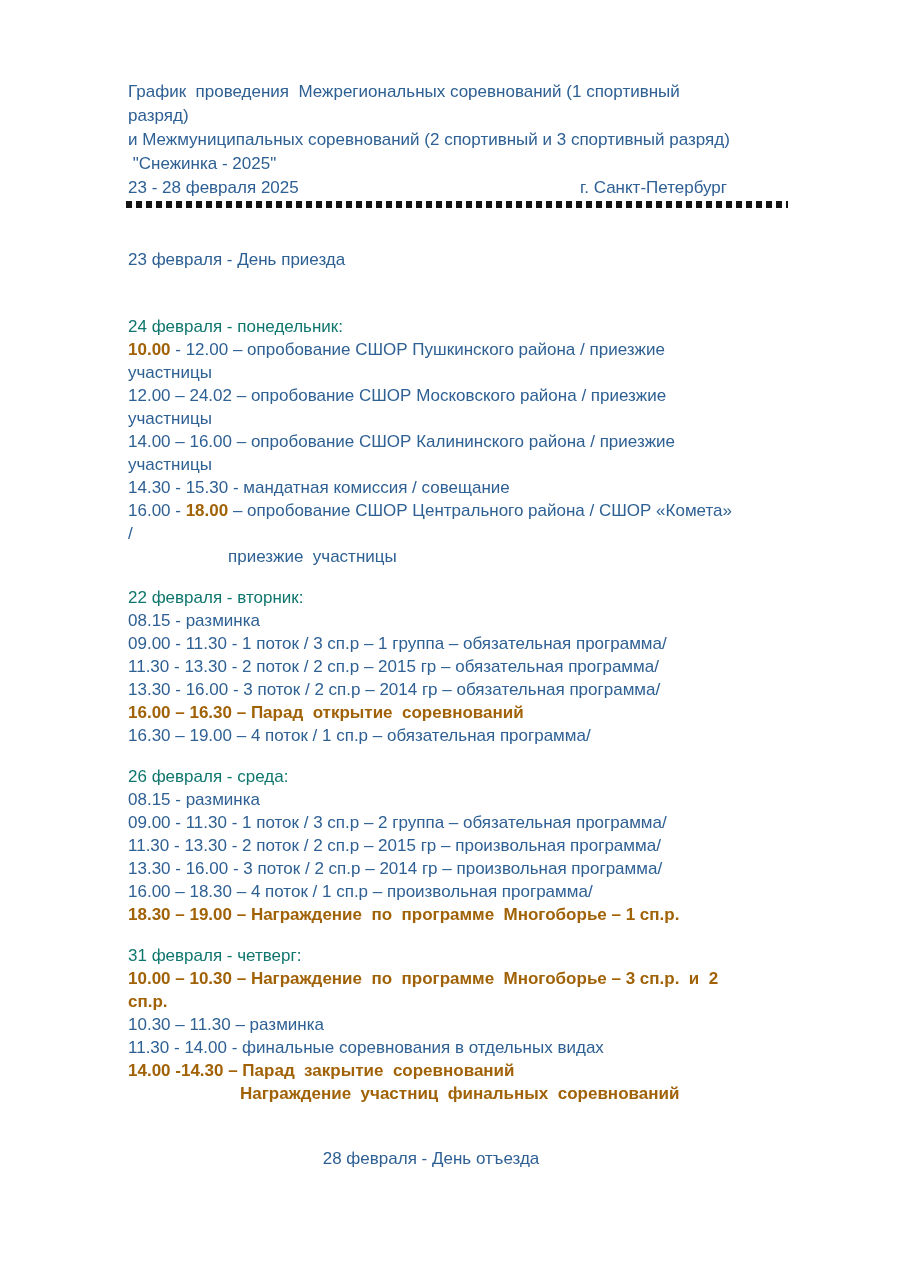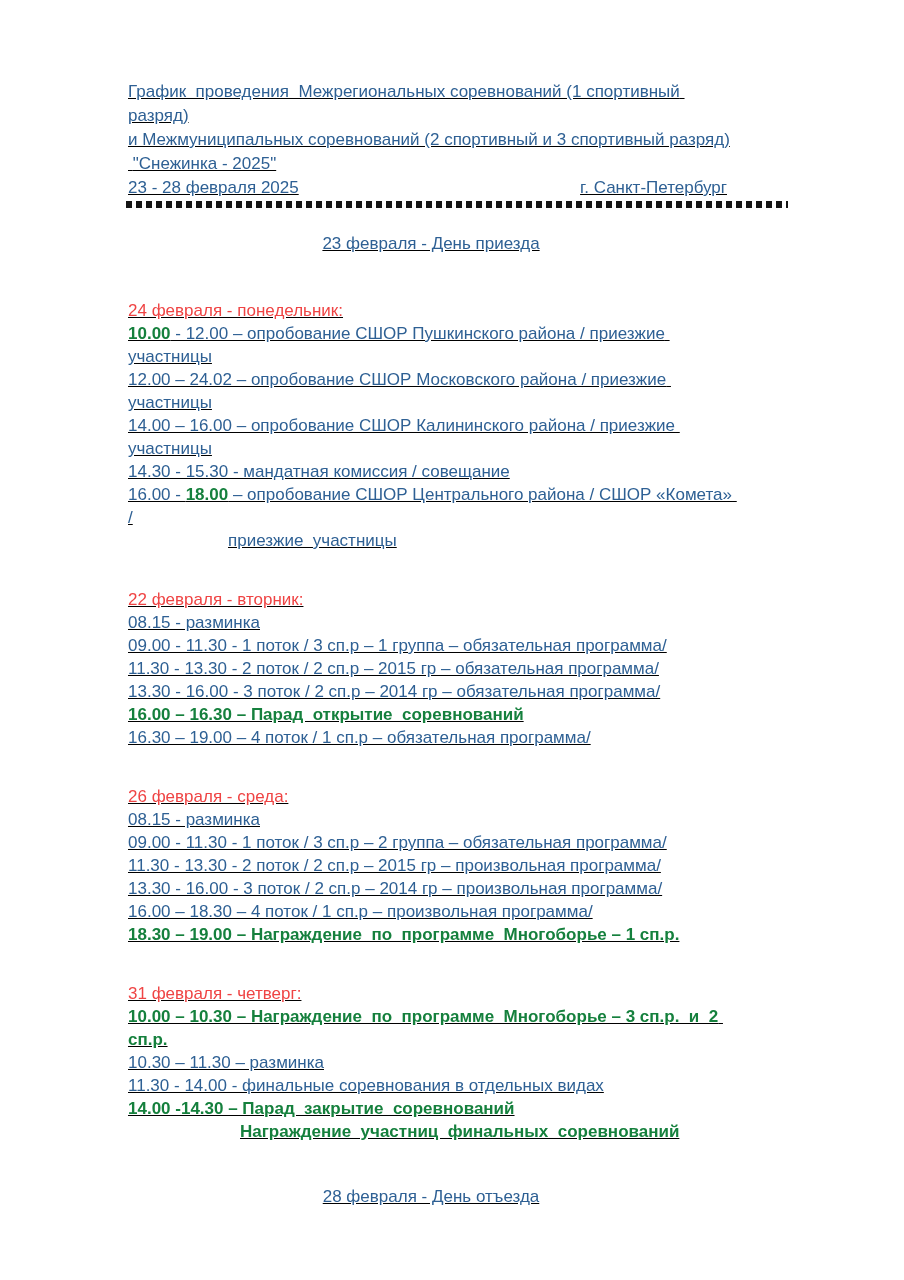--- a/index.html
+++ b/index.html
@@ -3,21 +3,20 @@
 <meta charset="utf-8">
 <style>
   html, body { margin: 0; padding: 0; background: #ffffff; }
   .page {
     position: relative;
     width: 788px;
     height: 1280px;
     background: #ffffff;
     font-family: "Liberation Sans", sans-serif;
     overflow: hidden;
-    text-decoration: underline;
   }
   .content {
     padding: 80px 54px 0 128px;
     font-size: 17px;
     color: #2E6094;
   }
   .hline {
     line-height: 24px;
     white-space: pre-wrap;
   }
@@ -31,37 +30,36 @@
     width: 716px;
     height: 7px;
     margin-top: 1px;
     margin-left: -2px;
     background: repeating-linear-gradient(90deg, #141414 0px, #141414 6px, transparent 6px, transparent 10px);
   }
   .note {
     line-height: 23px;
     white-space: pre-wrap;
   }
-  .arrival { margin-top: 24px; text-align: center; }
+  .arrival { margin-top: 40px; }
   .departure { margin-top: 42px; text-align: center; }
   .day { margin-top: 18px; }
   .day:first-child { margin-top: 44px; }
   .day-title {
     line-height: 23px;
-    color: #ef4444;
+    color: #0f766e;
     white-space: pre-wrap;
-    margin-top: 36px;
   }
   .line {
     line-height: 23px;
     white-space: pre-wrap;
   }
   .line .b {
     font-weight: bold;
-    color: #15803d;
+    color: #a16207;
   }
   .indent-1 { padding-left: 100px; }
   .indent-2 { padding-left: 112px; }
 </style>
 </head>
 <body>
 
 <div class="page">
   <div class="content">
     <div class="header">

